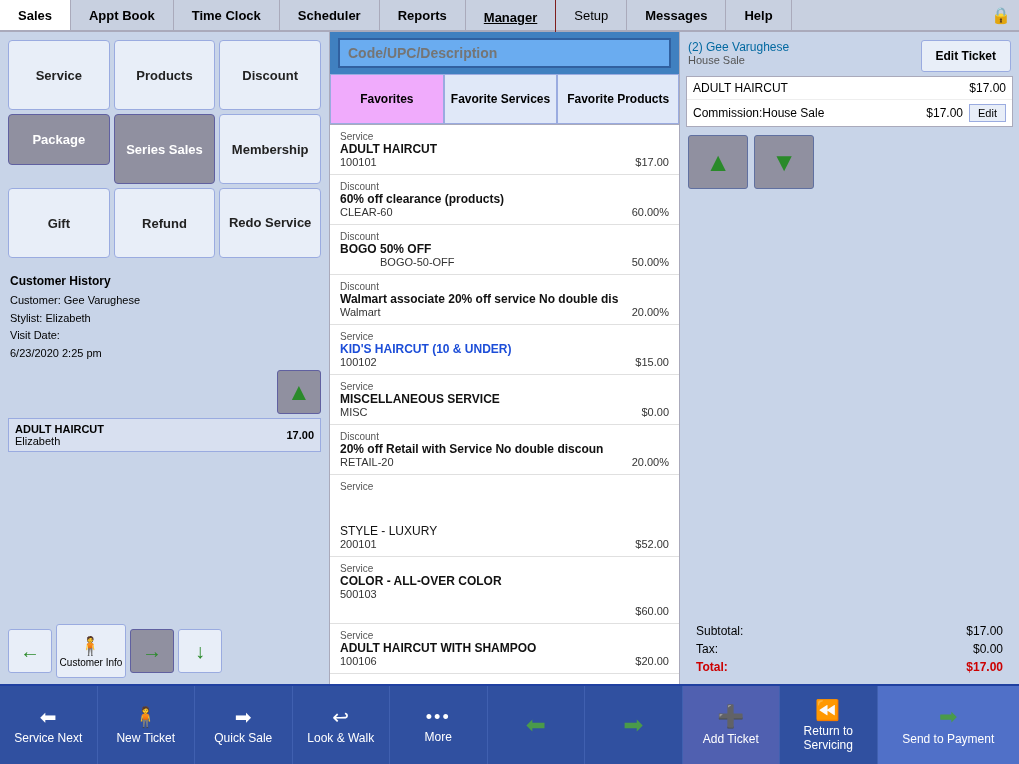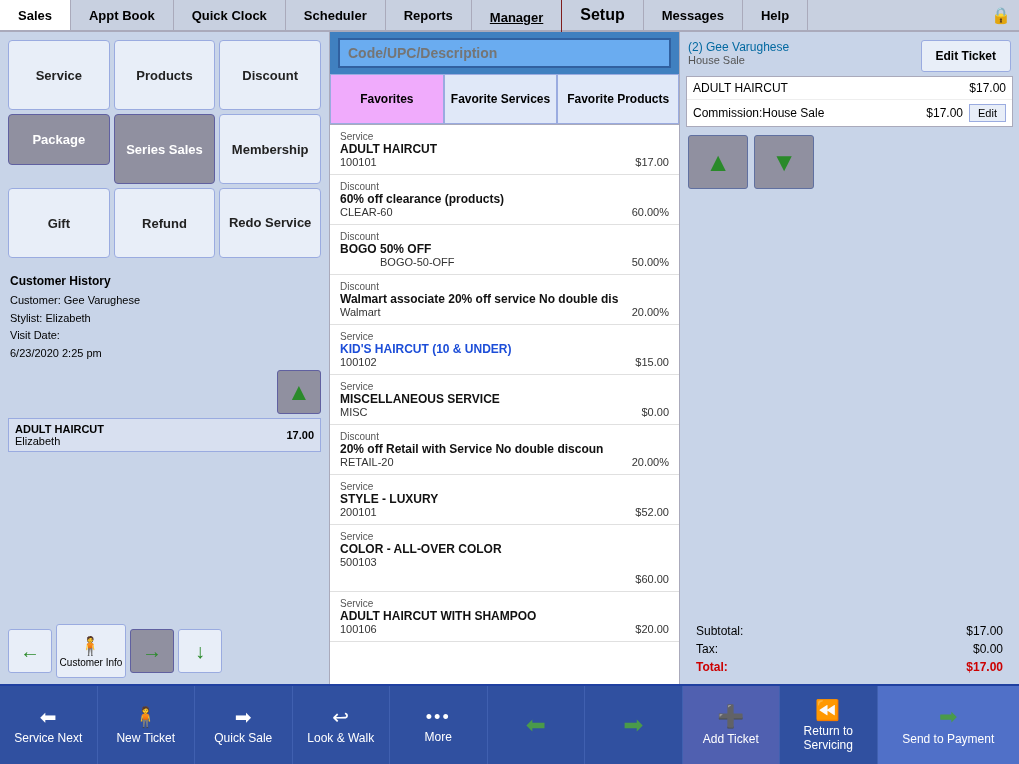--- a/index.html
+++ b/index.html
@@ -4,25 +4,25 @@
   <style>
     * { box-sizing: border-box; margin: 0; padding: 0; font-family: Arial, sans-serif; font-size: 12px; }
     body { width: 1019px; height: 764px; overflow: hidden; background: #d0d8e8; }
   </style>
 </head>
 <body>
 
 <div style="display:flex; background:#c8d0e0; border-bottom:2px solid #aab; height:32px; align-items:stretch;">
   <div style="padding:0 18px; display:flex; align-items:center; background:white; border-right:1px solid #aab; font-size:13px; font-weight:bold; cursor:pointer;">Sales</div>
   <div style="padding:0 18px; display:flex; align-items:center; border-right:1px solid #aab; font-size:13px; font-weight:bold; cursor:pointer;">Appt Book</div>
-  <div style="padding:0 18px; display:flex; align-items:center; border-right:1px solid #aab; font-size:13px; font-weight:bold; cursor:pointer;">Quick Clock</div>
+  <div style="padding:0 18px; display:flex; align-items:center; border-right:1px solid #aab; font-size:13px; font-weight:bold; cursor:pointer;">Time Clock</div>
   <div style="padding:0 18px; display:flex; align-items:center; border-right:1px solid #aab; font-size:13px; font-weight:bold; cursor:pointer;">Scheduler</div>
   <div style="padding:0 18px; display:flex; align-items:center; border-right:1px solid #aab; font-size:13px; font-weight:bold; cursor:pointer;">Reports</div>
   <div style="padding:17px 18px; display:flex; align-items:center; border-right:1px solid #7f1d1d; font-size:13px; font-weight:bold; cursor:pointer;text-decoration:underline;">Manager</div>
-  <div style="padding:12px 18px; display:flex; align-items:center; border-right:1px solid #aab; font-size:16px; font-weight:bold; cursor:pointer;">Setup</div>
+  <div style="padding:12px 18px; display:flex; align-items:center; border-right:1px solid #aab; font-size:13px; font-weight:normal; cursor:pointer;">Setup</div>
   <div style="padding:0 18px; display:flex; align-items:center; border-right:1px solid #aab; font-size:13px; font-weight:bold; cursor:pointer;">Messages</div>
   <div style="padding:0 18px; display:flex; align-items:center; border-right:1px solid #aab; font-size:13px; font-weight:bold; cursor:pointer;">Help</div>
   <div style="margin-left:auto; padding:4px 8px; display:flex; align-items:center; font-size:16px;">🔒</div>
 </div>
 
 <div style="display:flex; height:652px;">
 
   <div style="width:330px; background:#c8d4e8; border-right:1px solid #aab; display:flex; flex-direction:column;">
 
     <div style="display:grid; grid-template-columns:repeat(3,1fr); gap:4px; padding:8px;">
@@ -137,21 +137,21 @@
         <div style="padding: 6px 10px; border-bottom: 1px solid rgb(224, 224, 224); cursor: pointer;">
       <div style="font-size:10px; color:#555;">Discount</div>
       <div style="font-size:12px; font-weight:bold; color:#111;">20% off Retail with Service No double discoun</div>
       <div style="display:flex; justify-content:space-between;">
         <span style="font-size:11px; color:#333;">RETAIL-20</span>
         <span style="font-size:11px; color:#333;">20.00%</span>
       </div>
     </div>
         <div style="padding: 6px 10px; border-bottom: 1px solid rgb(224, 224, 224); cursor: pointer;">
       <div style="font-size:10px; color:#555;">Service</div>
-      <div style="font-size:12px; font-weight:bold; color:#111;">STYLE - LUXURY</div>
+      <div style="font-size:12px; font-weight:normal; color:#111;margin-top:32px;">STYLE - LUXURY</div>
       <div style="display:flex; justify-content:space-between;">
         <span style="font-size:11px; color:#333;">200101</span>
         <span style="font-size:11px; color:#333;">$52.00</span>
       </div>
     </div>
         <div style="padding: 6px 10px; border-bottom: 1px solid rgb(224, 224, 224); cursor: pointer;">
       <div style="font-size:10px; color:#555;">Service</div>
       <div style="font-size:12px; font-weight:bold; color:#111;">COLOR - ALL-OVER COLOR</div>
       <div style="display:flex; justify-content:space-between;">
         <span style="font-size:11px; color:#333;">500103</span>

